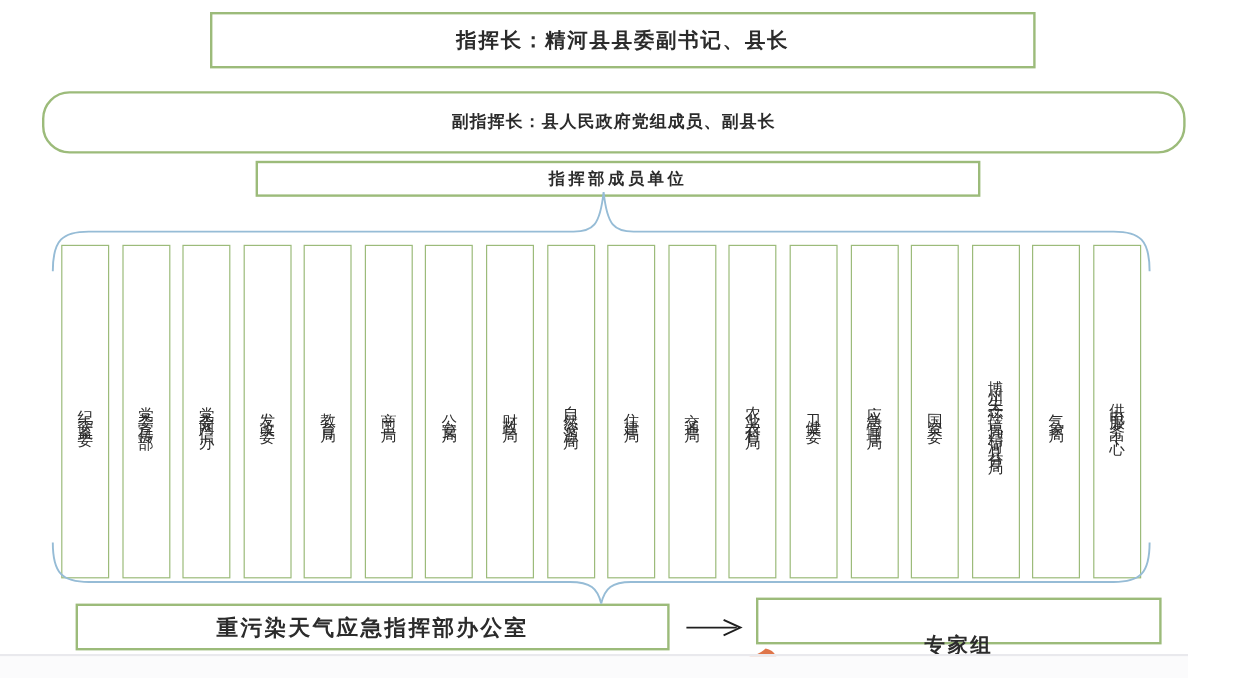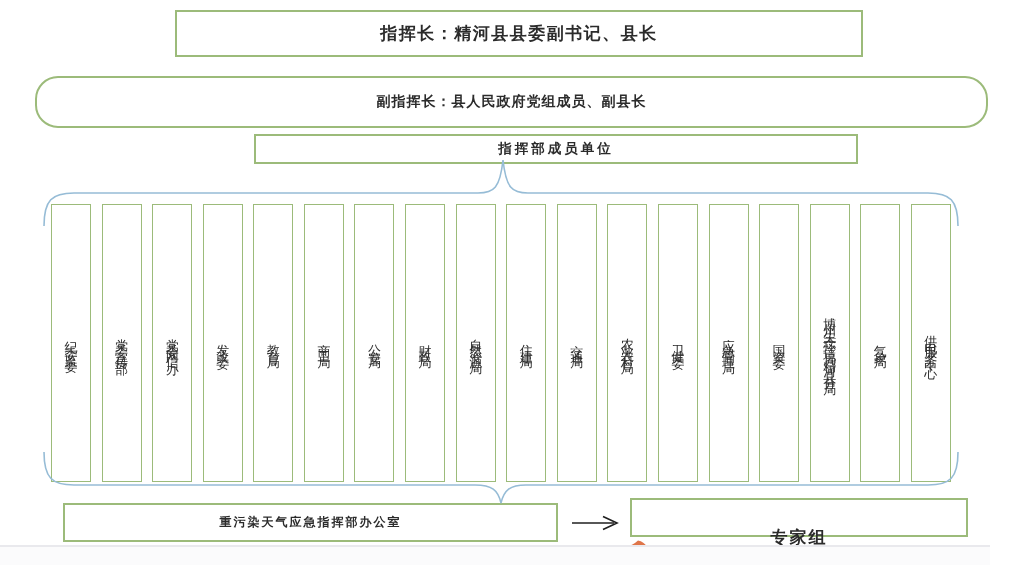--- a/index.html
+++ b/index.html
@@ -19,24 +19,24 @@
     position:absolute;background:#ffffff;
     border:2px solid var(--box-border-green,#9cbb7a);
     display:flex;align-items:center;justify-content:center;
     box-sizing:border-box;text-align:center;
   }
   .box span{color:var(--text,#2b2b2b);}
   .commander{left:175px;top:10px;width:688px;height:47px;}
   .commander span{font-size:17px;font-weight:bold;letter-spacing:1.5px;}
   .deputy{left:35px;top:76px;width:953px;height:52px;border-radius:23px;}
   .deputy span{font-size:14px;font-weight:bold;letter-spacing:1px;}
-  .member-label{left:213px;top:134px;width:604px;height:30px;margin-left:41px;}
+  .member-label{left:213px;top:134px;width:604px;height:30px;}
   .member-label span{font-size:13.5px;font-weight:bold;letter-spacing:3px;}
   .office{left:63px;top:503px;width:495px;height:39px;}
-  .office span{font-size:12px;font-weight:bold;letter-spacing:2px;}
+  .office span{font-size:18px;font-weight:bold;letter-spacing:2px;}
   .expert{left:630px;top:498px;width:338px;height:39px;}
   .expert span{font-size:17px;font-weight:bold;letter-spacing:2px;margin-top:40px;}
   .units-row{
     position:absolute;left:51px;top:204px;width:900px;height:278px;
     display:flex;justify-content:space-between;align-items:stretch;
   }
   .unit{
     width:40px;box-sizing:border-box;background:#ffffff;
     border:1.5px solid var(--box-border-green,#9cbb7a);
     display:flex;align-items:center;justify-content:center;

